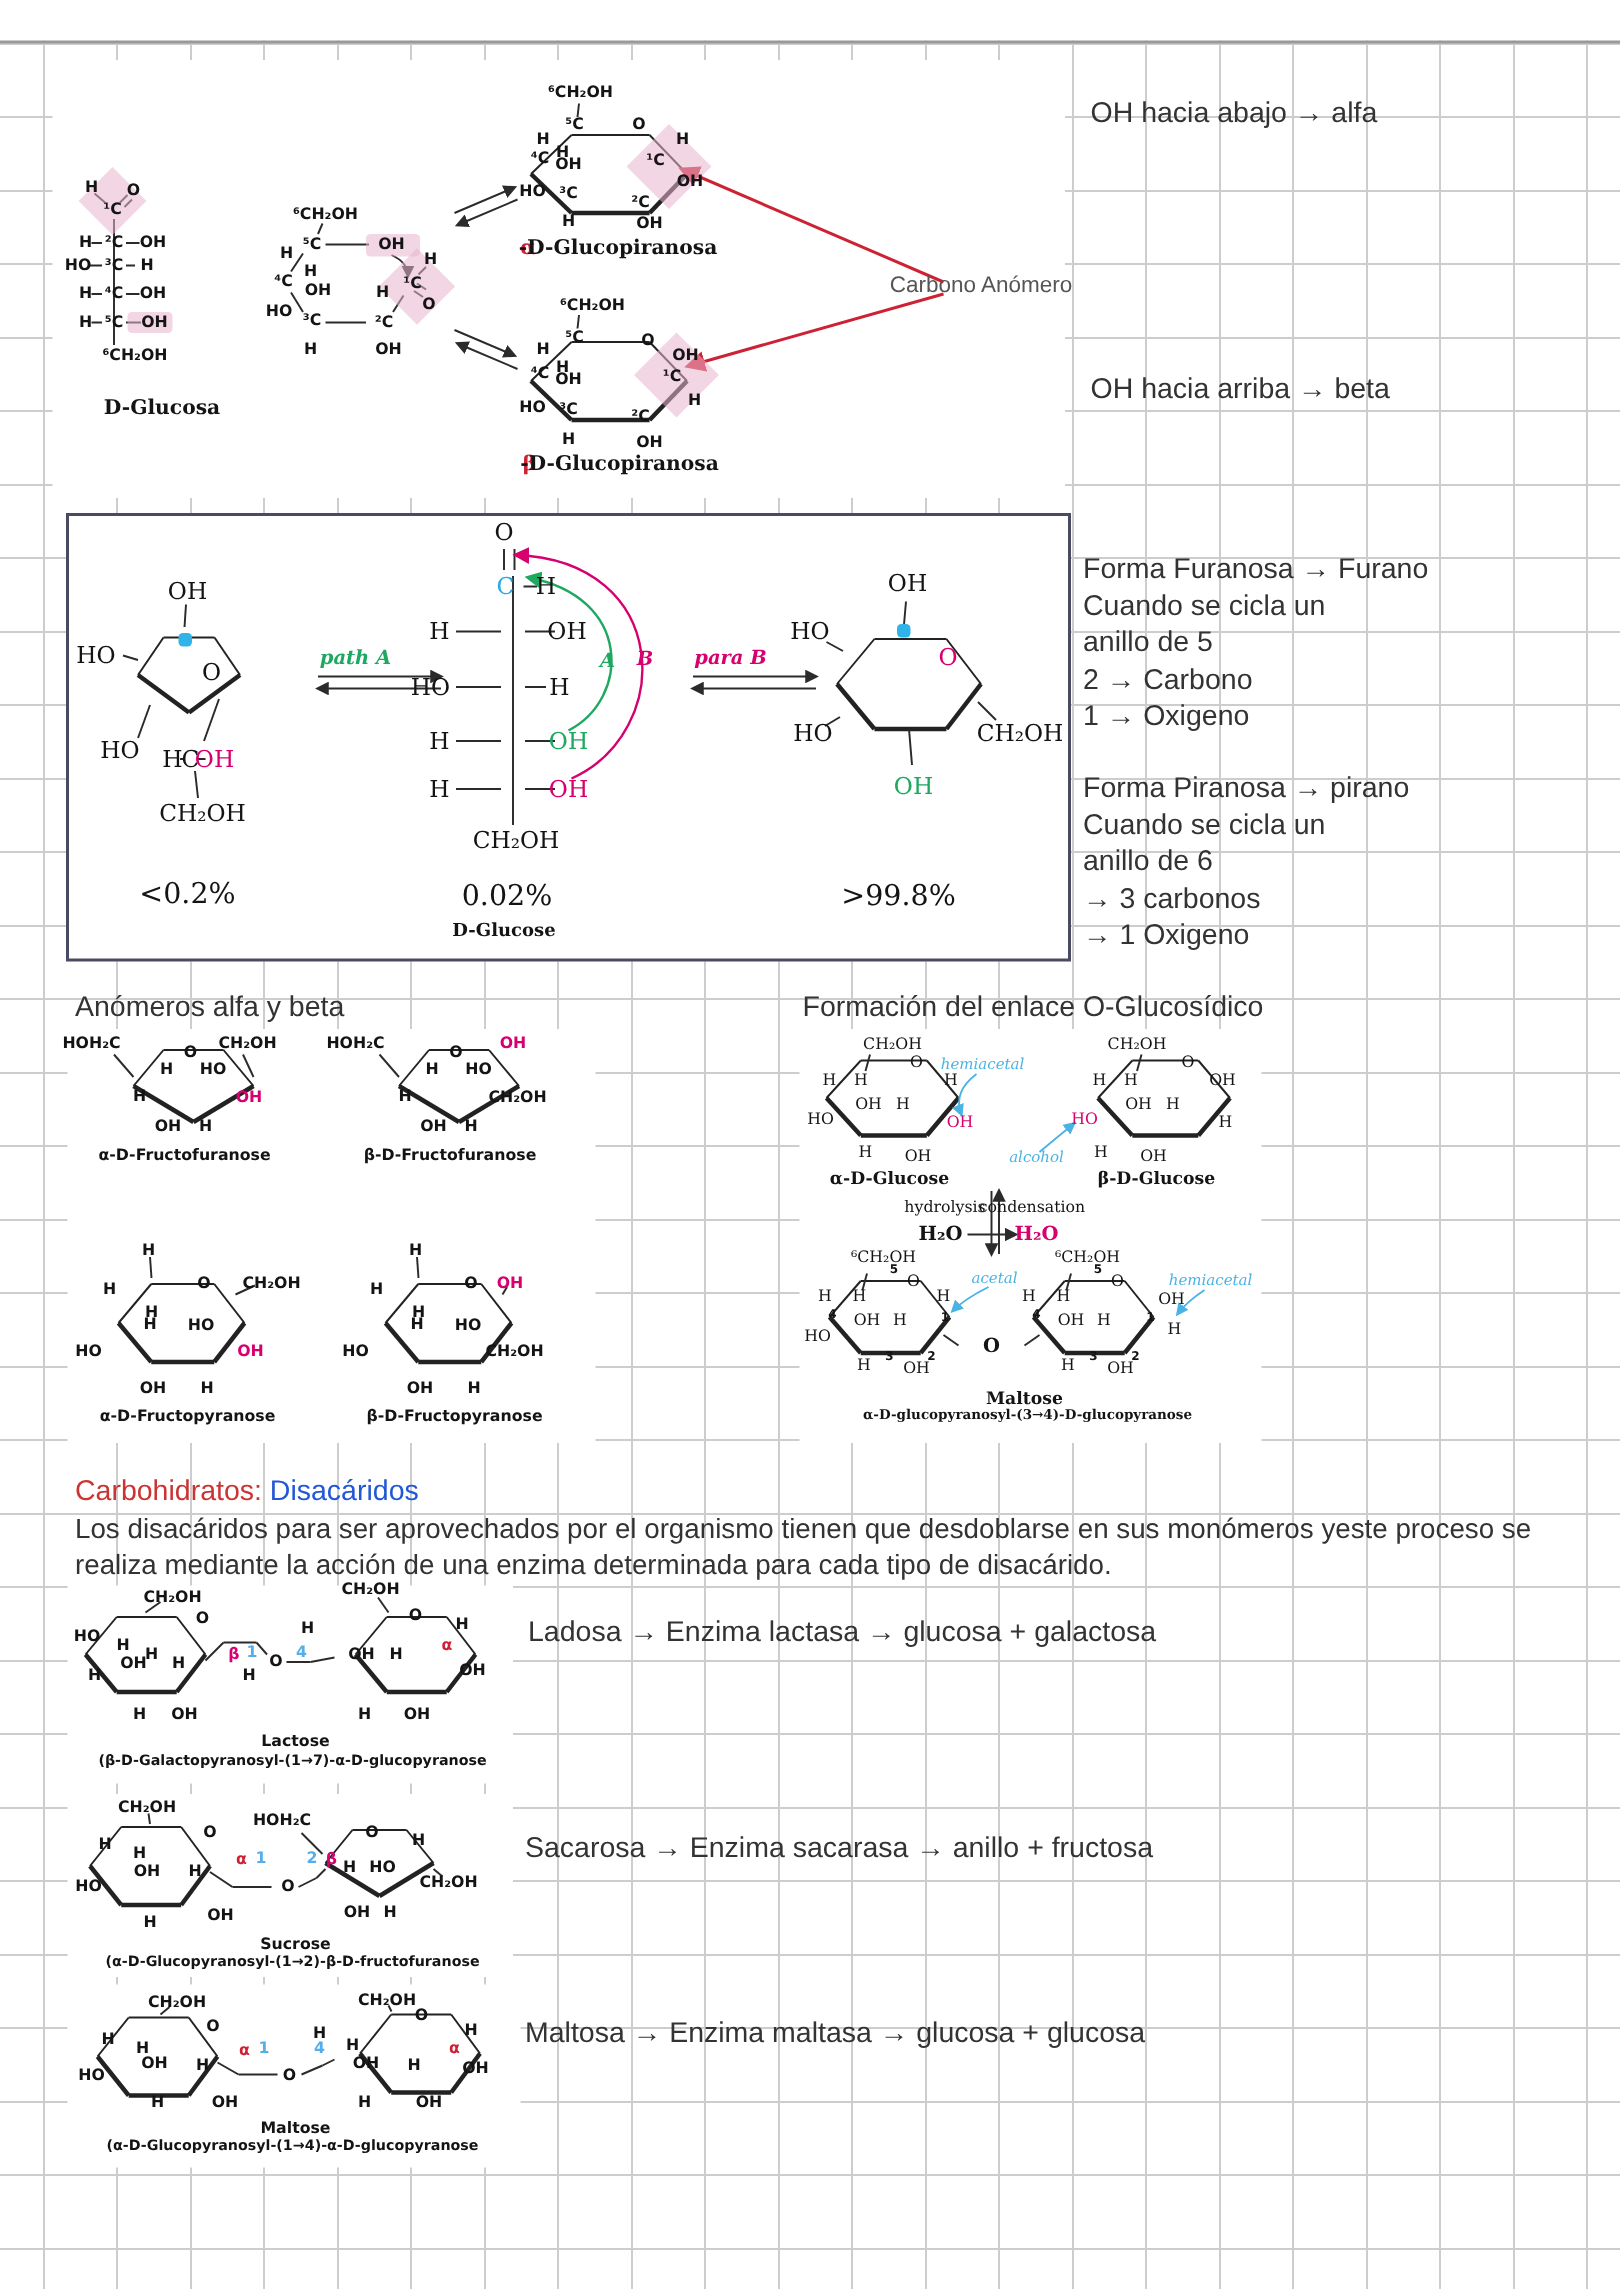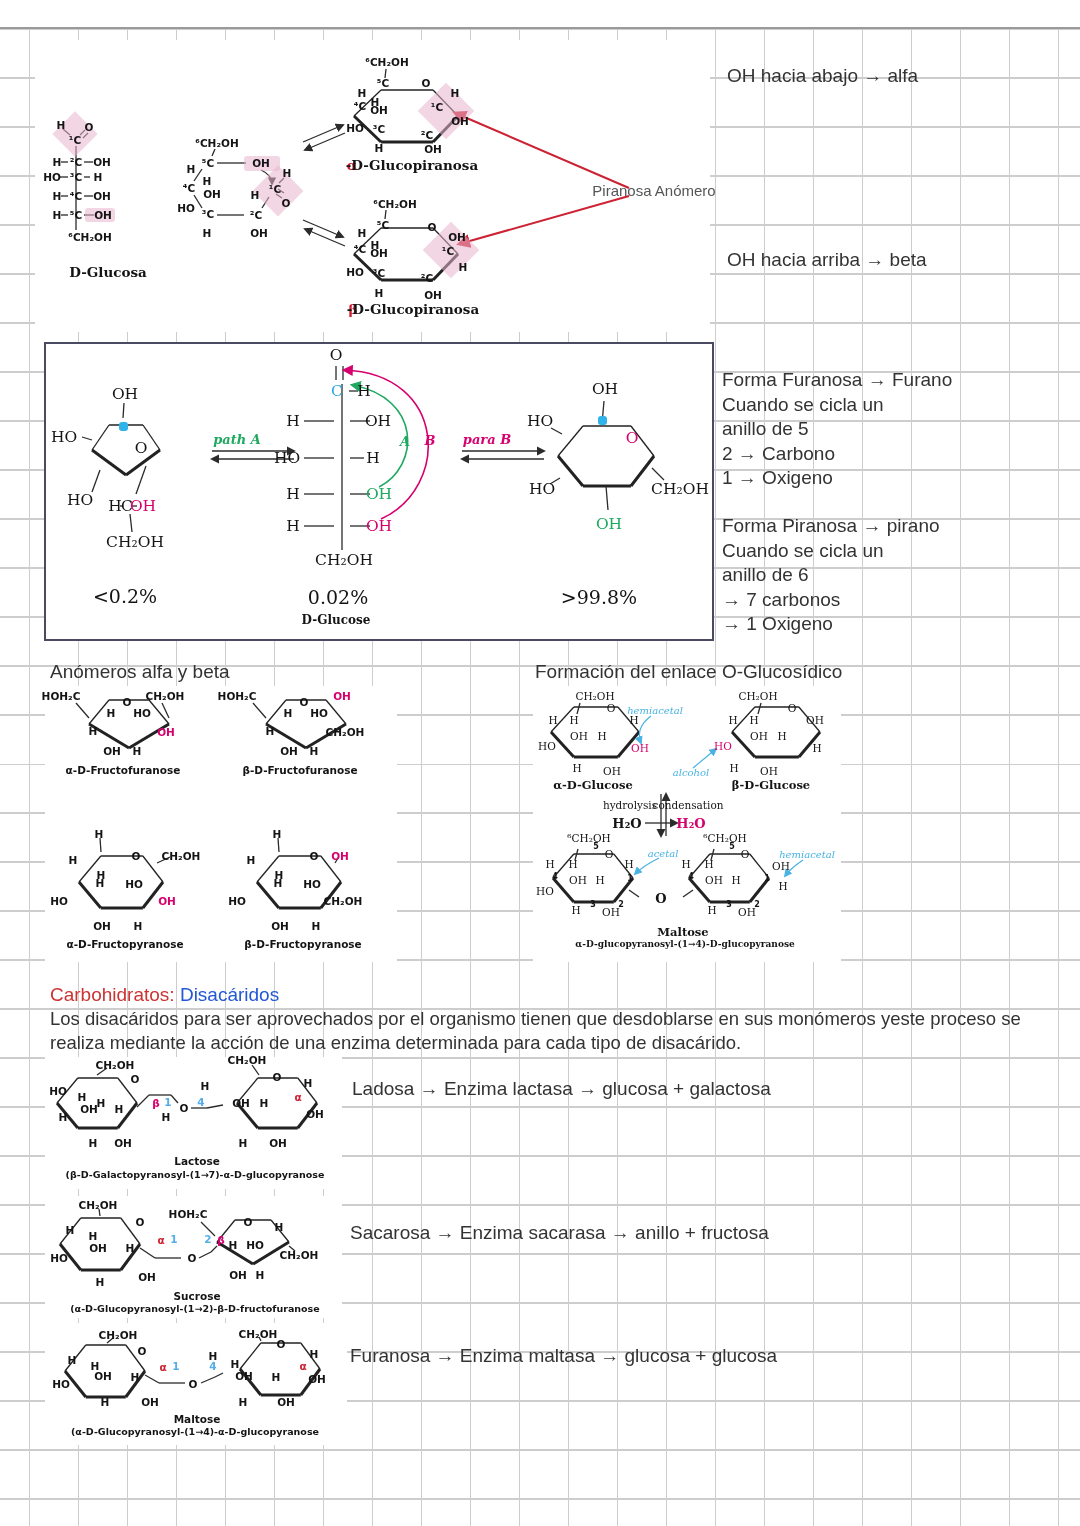--- a/index.html
+++ b/index.html
@@ -179,21 +179,21 @@
       <span class="cl" style="left: 340px; top: 205px;">H</span>
       <span class="cl" style="left: 325px; top: 209px;">⁴C</span>
       <span class="cl" style="left: 344px; top: 213px;">OH</span>
       <span class="cl" style="left: 320px; top: 232px;">HO</span>
       <span class="cl" style="left: 344px; top: 233px;">³C</span>
       <span class="cl" style="left: 392px; top: 238px;">²C</span>
       <span class="cl" style="left: 344px; top: 253px;">H</span>
       <span class="cl" style="left: 398px; top: 255px;">OH</span>
       <span class="cl c-cap c-red" style="left: 318px; top: 269px;">β</span>
       <span class="cl c-cap" style="left: 378px; top: 269px;">-D-Glucopiranosa</span>
-      <span class="cl c-gray" style="left: 619px; top: 150px;">Piranosa Anómero</span>
+      <span class="cl c-gray" style="left: 619px; top: 150px;">Carbono Anómero</span>
     </div>
   <div class="panel boxed" style="left:44px;top:342px;width:666px;height:295px;">
       <svg width="670" height="299" class="bonds">
         <defs>
           <marker id="box-k" markerWidth="7" markerHeight="7" refX="5.5" refY="3.5" orient="auto">
             <path d="M0,0 L7,3.5 L0,7 z" fill="#2b2b2b"></path>
           </marker>
           <marker id="box-r" markerWidth="7" markerHeight="7" refX="5.5" refY="3.5" orient="auto">
             <path d="M0,0 L7,3.5 L0,7 z" fill="#cc2233"></path>
           </marker>
@@ -494,21 +494,21 @@
       <span class="cl c-s11" style="left: 203px; top: 194px;">H</span>
       <span class="cl c-s11" style="left: 179px; top: 224px;">H</span>
       <span class="cl c-s11" style="left: 214px; top: 226px;">OH</span>
       <span class="cl c-num" style="left: 199px; top: 160px;">5</span>
       <span class="cl c-num" style="left: 158px; top: 190px;">4</span>
       <span class="cl c-num" style="left: 196px; top: 218px;">3</span>
       <span class="cl c-num" style="left: 224px; top: 218px;">2</span>
       <span class="cl c-num" style="left: 234px; top: 192px;">1</span>
       <span class="cl c-i9 c-cyan" style="left: 274px; top: 168px;">hemiacetal</span>
       <span class="cl c-capser" style="left: 150px; top: 246px;">Maltose</span>
-      <span class="cl c-capser9" style="left: 152px; top: 258px;">α-D-glucopyranosyl-(1→4)-D-glucopyranose</span>
+      <span class="cl c-capser9" style="left: 152px; top: 258px;">α-D-glucopyranosyl-(3→4)-D-glucopyranose</span>
     </div>
   <div class="panel" style="left:45px;top:1057px;width:297px;height:132px;">
       <svg width="297" height="132" class="bonds">
         <defs>
           <marker id="lac-k" markerWidth="7" markerHeight="7" refX="5.5" refY="3.5" orient="auto">
             <path d="M0,0 L7,3.5 L0,7 z" fill="#2b2b2b"></path>
           </marker>
           <marker id="lac-r" markerWidth="7" markerHeight="7" refX="5.5" refY="3.5" orient="auto">
             <path d="M0,0 L7,3.5 L0,7 z" fill="#cc2233"></path>
           </marker>
@@ -706,32 +706,32 @@
     <div>Forma Furanosa → Furano</div>
     <div>Cuando se cicla un</div>
     <div>anillo de 5</div>
     <div>2 → Carbono</div>
     <div>1 → Oxigeno</div>
   </div>
   <div class="annblock" style="position:absolute;left:722px;top:514px">
     <div>Forma Piranosa → pirano</div>
     <div>Cuando se cicla un</div>
     <div>anillo de 6</div>
-    <div>→ 7 carbonos</div>
+    <div>→ 3 carbonos</div>
     <div>→ 1 Oxigeno</div>
   </div>
 
   <div class="heading" style="left:50px;top:661px">Anómeros alfa y beta</div>
   <div class="heading" style="left:535px;top:661px">Formación del enlace O-Glucosídico</div>
 
   <div class="heading" style="left:50px;top:984px">
     <span class="red">Carbohidratos:</span>
     <span class="blue">Disacáridos</span>
   </div>
   <div class="para" style="left:50px;top:1007px">
     <div>Los disacáridos para ser aprovechados por el organismo tienen que desdoblarse en sus monómeros yeste proceso se</div>
     <div>realiza mediante la acción de una enzima determinada para cada tipo de disacárido.</div>
   </div>
 
   <div class="ann" style="left:352px;top:1078px">Ladosa → Enzima lactasa → glucosa + galactosa</div>
   <div class="ann" style="left:350px;top:1222px">Sacarosa → Enzima sacarasa → anillo + fructosa</div>
-  <div class="ann" style="left:350px;top:1345px">Furanosa → Enzima maltasa → glucosa + glucosa</div>
+  <div class="ann" style="left:350px;top:1345px">Maltosa → Enzima maltasa → glucosa + glucosa</div>
 </div>
 
 </body></html>

